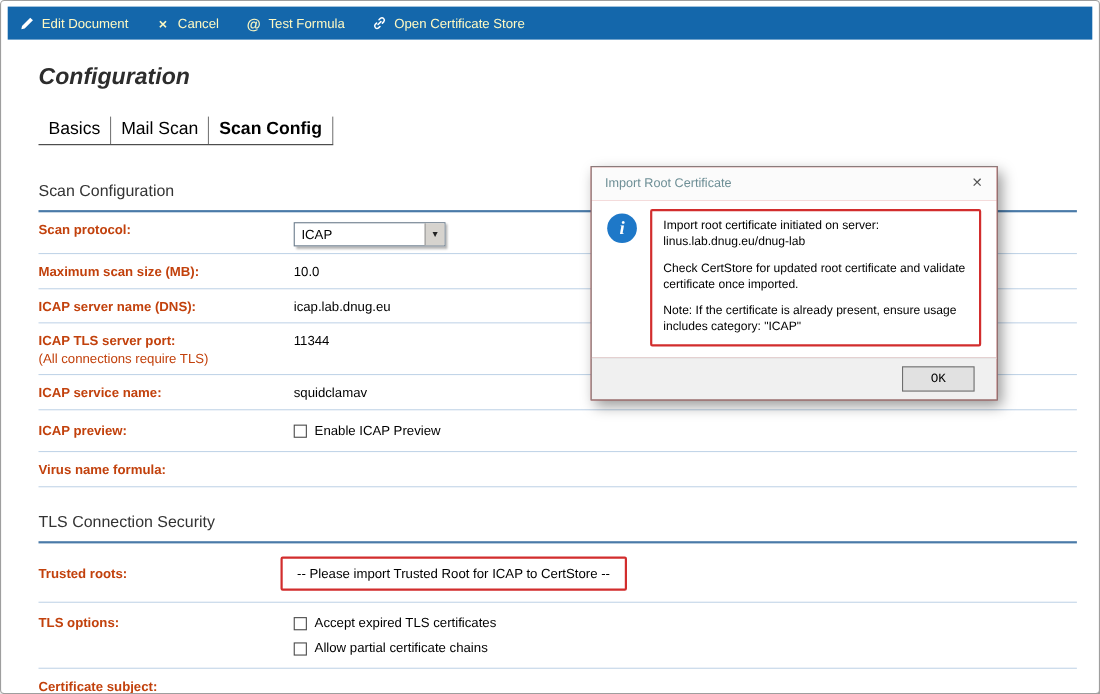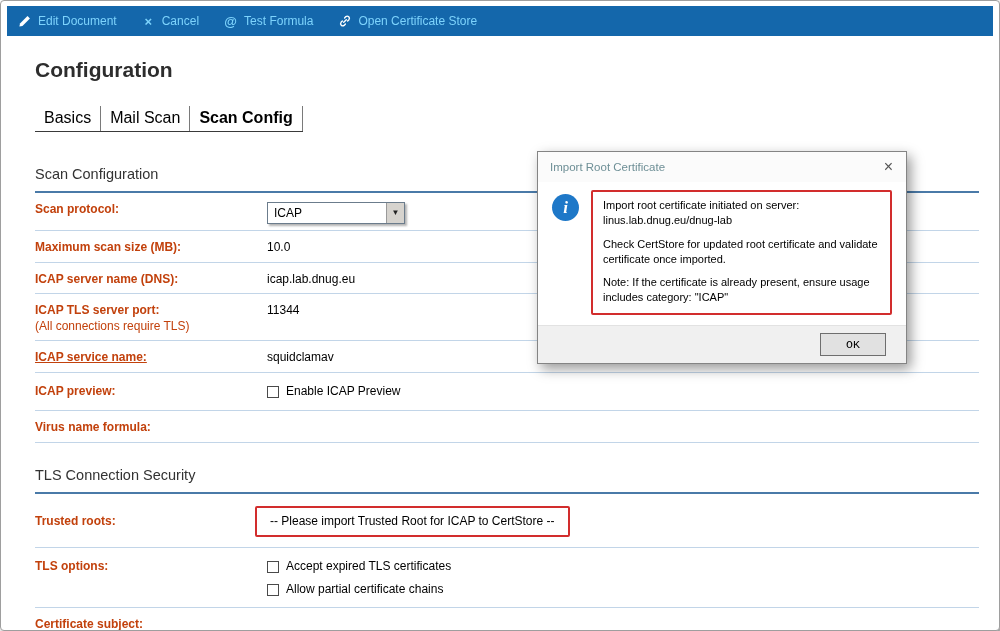--- a/index.html
+++ b/index.html
@@ -16,44 +16,44 @@
     box-shadow: 4px 5px 8px rgba(0,0,0,.45);
     padding: 5px 6px;
     overflow: hidden;
   }
 
   
   .toolbar {
     height: 30px;
     background: #1467ab;
     display: flex; align-items: center;
-    color: #7dd3fc; font-size: 12px;
+    color: #fef9c3; font-size: 12px;
     padding: 0 10px; gap: 24px;
   }
   .tb-item { display: flex; align-items: center; gap: 6px; cursor: pointer; white-space: nowrap; }
   .tb-icon { display: inline-flex; width: 15px; height: 15px; align-items: center; justify-content: center; font-size: 13px; font-weight: bold; }
   .tb-highlight { border: 2px solid #d22d2d; border-radius: 2px; padding: 3px 9px; margin: 0 -4px; }
 
   
   .content { padding: 12px 14px 0 28px; }
-  .page-title { font-size: 21px; font-weight: bold; color: #2d2d2d; margin: 10px 0 24px; }
+  .page-title { font-size: 21px; font-weight: bold; color: #2d2d2d; margin: 10px 0 24px; font-style: italic; }
 
   .tabs { display: inline-flex; border-bottom: 1px solid #3a3a3a; margin-bottom: 16px; }
   .tab { font-size: 16px; color: #000; padding: 3px 9px 4px; border-right: 1px solid #7a7a7a; cursor: pointer; }
   .tab:last-child { border-right: 1px solid #7a7a7a; }
   .tab.active { font-weight: bold; }
 
   .section-title { font-size: 14.5px; color: #333; margin-top: 18px; padding-bottom: 9px; border-bottom: 2px solid #4a7aa8; }
 
   .form { width: 100%; }
   .row { display: flex; align-items: flex-start; border-bottom: 1px solid #c2d5e8; padding: 7px 0 6px; min-height: 28px; }
   .row .label { width: 232px; flex: 0 0 232px; font-weight: bold; font-size: 12px; color: #c2410c; padding-top: 2px; line-height: 1.3; }
   .row .label .sublabel { font-weight: normal; display: block; }
   .row .value { font-size: 12px; color: #000; padding-top: 2px; line-height: 1.3; }
-  .label-underline { text-decoration: underline; }
+  .label-underline { }
 
   
   .combo { display: inline-flex; width: 138px; height: 22px; border: 1px solid #6b7c8c; background: #fff; box-shadow: 2px 2px 2px rgba(0,0,0,.3); cursor: pointer; gap: 26px; }
   .combo-text { flex: 1; padding: 3px 6px; font-size: 12px; }
   .combo-btn { width: 18px; background: #d6d3ce; border-left: 1px solid #9a9a9a; display: flex; align-items: center; justify-content: center; font-size: 8px; color: #222; }
 
   
   .cb-line { display: flex; align-items: center; gap: 7px; cursor: pointer; }
   .cb-stack { display: flex; flex-direction: column; gap: 7px; }
   .cb { display: inline-block; width: 12px; height: 12px; border: 1px solid #4a4a4a; background: #fff; flex: 0 0 12px; }

